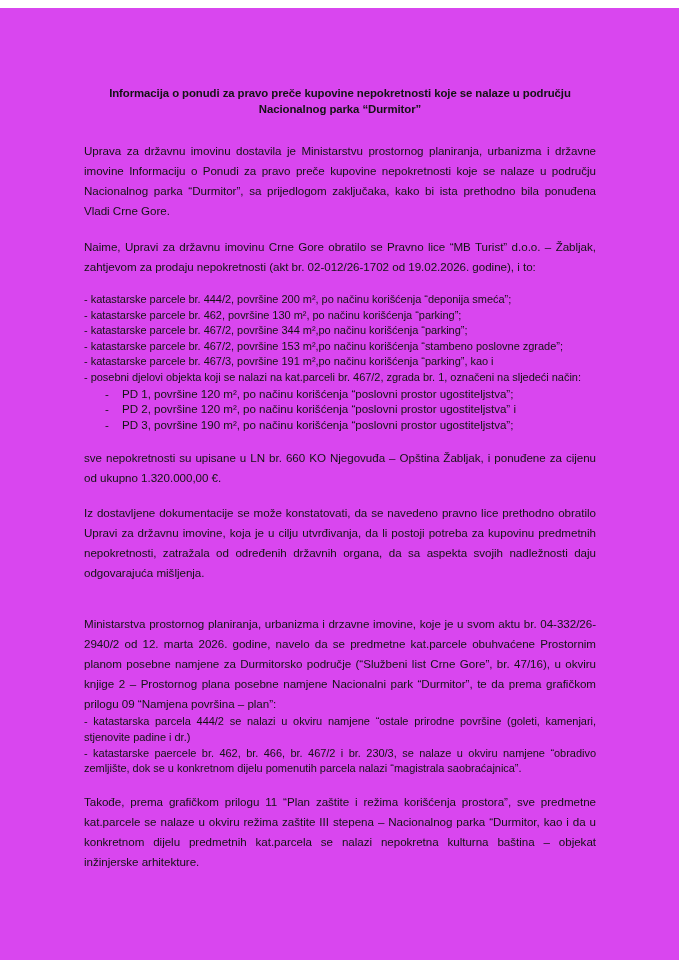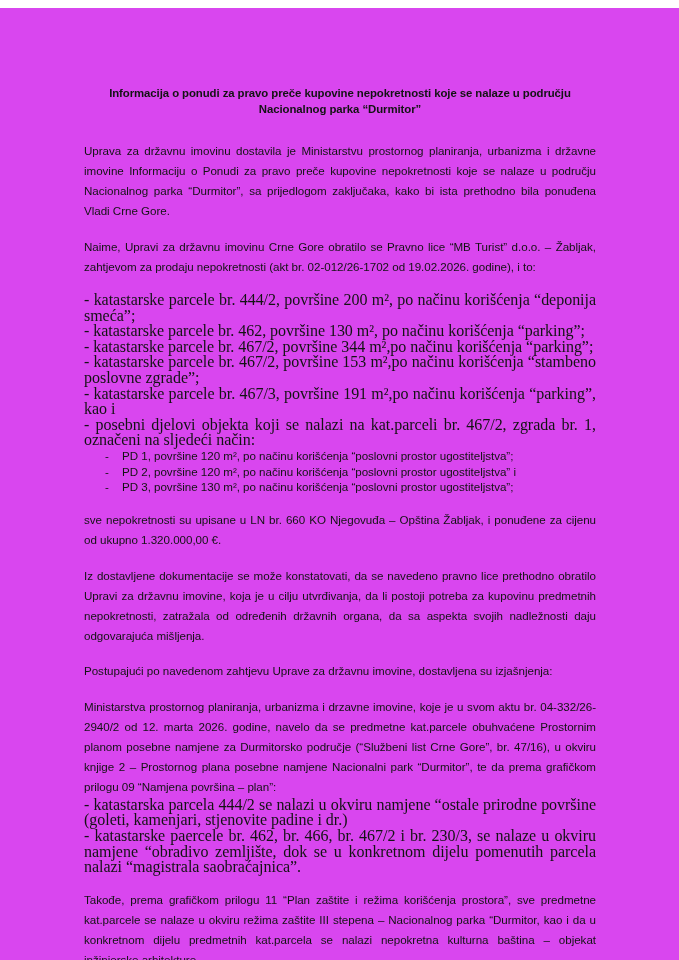--- a/index.html
+++ b/index.html
@@ -50,27 +50,26 @@
     text-align: left;
   }
   .gap-lg { height: 24px; }
   .gap-md { height: 15.5px; }
   .dash-list {
     list-style: none;
     margin: 0;
     padding: 0;
   }
   .dash-list li {
-    font-size: 16px;
+    font-size: 11px;
     line-height: 15.6px;
     text-align: justify;
     margin: 0;
     padding: 0;
     letter-spacing: -0.03px;
-    font-family: Liberation Serif, serif;
   }
   .pd-list {
     list-style: none;
     margin: 0;
     padding: 0;
   }
   .pd-list li {
     font-size: 11.6px;
     line-height: 15.6px;
     margin: 0;
@@ -115,35 +114,34 @@
     </ul>
 
     <ul class="pd-list">
       <li>
         <span class="pd-dash">-</span><span>PD 1, površine 120 m², po načinu korišćenja “poslovni prostor ugostiteljstva”;</span>
       </li>
       <li>
         <span class="pd-dash">-</span><span>PD 2, površine 120 m², po načinu korišćenja “poslovni prostor ugostiteljstva” i</span>
       </li>
       <li>
-        <span class="pd-dash">-</span><span>PD 3, površine 130 m², po načinu korišćenja “poslovni prostor ugostiteljstva”;</span>
+        <span class="pd-dash">-</span><span>PD 3, površine 190 m², po načinu korišćenja “poslovni prostor ugostiteljstva”;</span>
       </li>
     </ul>
 
     <div class="gap-md"></div>
 
     <p class="para">sve nepokretnosti su upisane u LN br. 660 KO Njegovuđa – Opština Žabljak, i ponuđene za cijenu od ukupno 1.320.000,00 €.</p>
 
     <div class="gap-md"></div>
 
     <p class="para">Iz dostavljene dokumentacije se može konstatovati, da se navedeno pravno lice prethodno obratilo Upravi za državnu imovine, koja je u cilju utvrđivanja, da li postoji potreba za kupovinu predmetnih nepokretnosti, zatražala od određenih državnih organa, da sa aspekta svojih nadležnosti daju odgovarajuća mišljenja.</p>
 
     <div class="gap-md"></div>
 
-    <p class="para nojust">Postupajući po navedenom zahtjevu Uprave za državnu imovine, dostavljena su izjašnjenja:</p>
 
     <div class="gap-md"></div>
 
     <p class="para">Ministarstva prostornog planiranja, urbanizma i drzavne imovine, koje je u svom aktu br. 04-332/26-2940/2 od 12. marta 2026. godine, navelo da se predmetne kat.parcele obuhvaćene Prostornim planom posebne namjene za Durmitorsko područje (“Službeni list Crne Gore”, br. 47/16), u okviru knjige 2 – Prostornog plana posebne namjene Nacionalni park “Durmitor”, te da prema grafičkom prilogu 09 “Namjena površina – plan”:</p>
 
     <ul class="dash-list">
       <li>- katastarska parcela 444/2 se nalazi u okviru namjene “ostale prirodne površine (goleti, kamenjari, stjenovite padine i dr.)</li>
       <li>- katastarske paercele br. 462, br. 466, br. 467/2 i br. 230/3, se nalaze u okviru namjene “obradivo zemljište, dok se u konkretnom dijelu pomenutih parcela nalazi “magistrala saobraćajnica”.</li>
     </ul>
 

